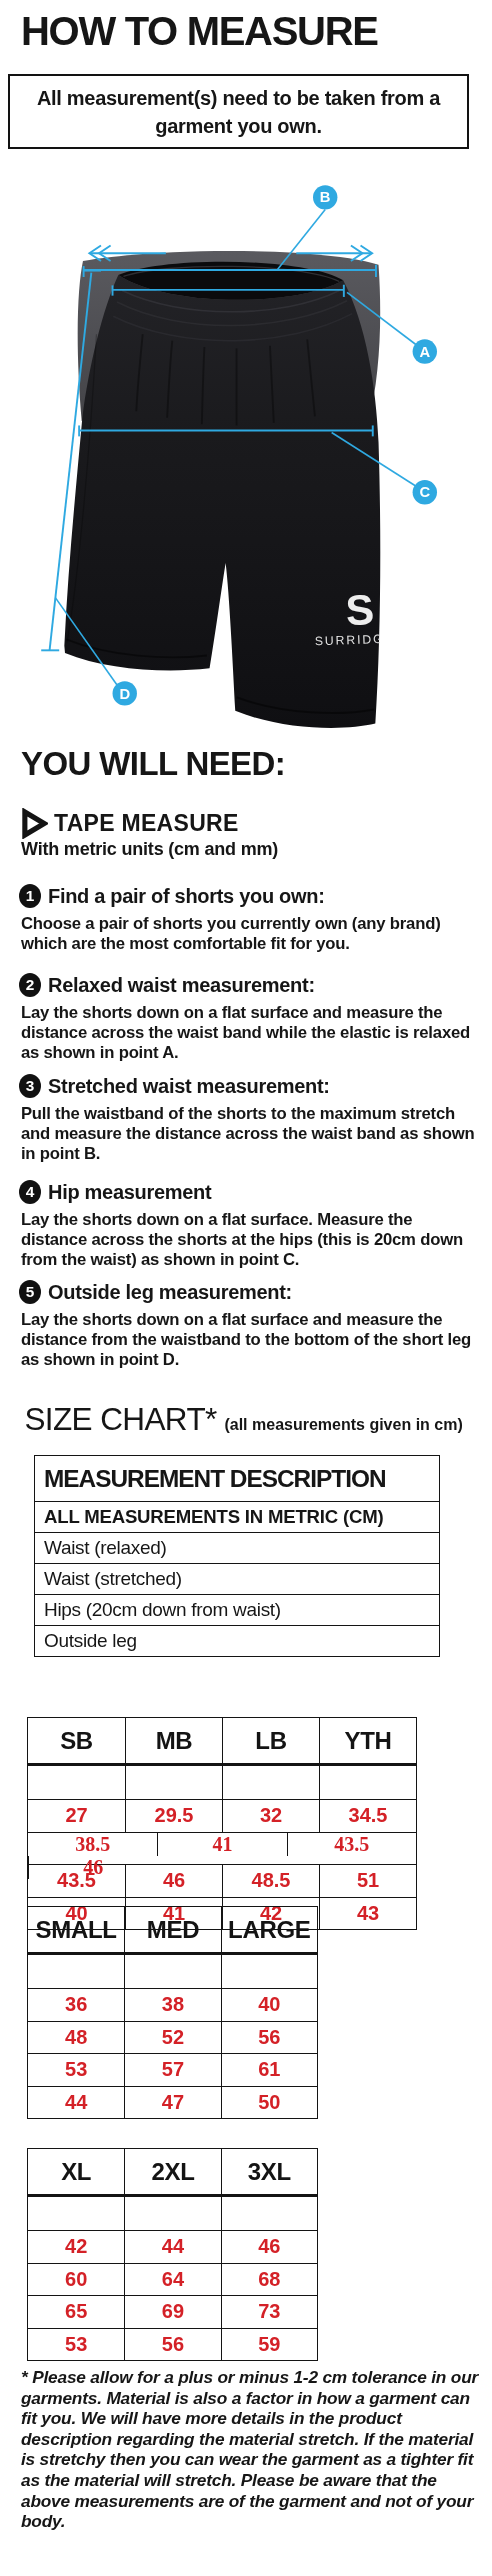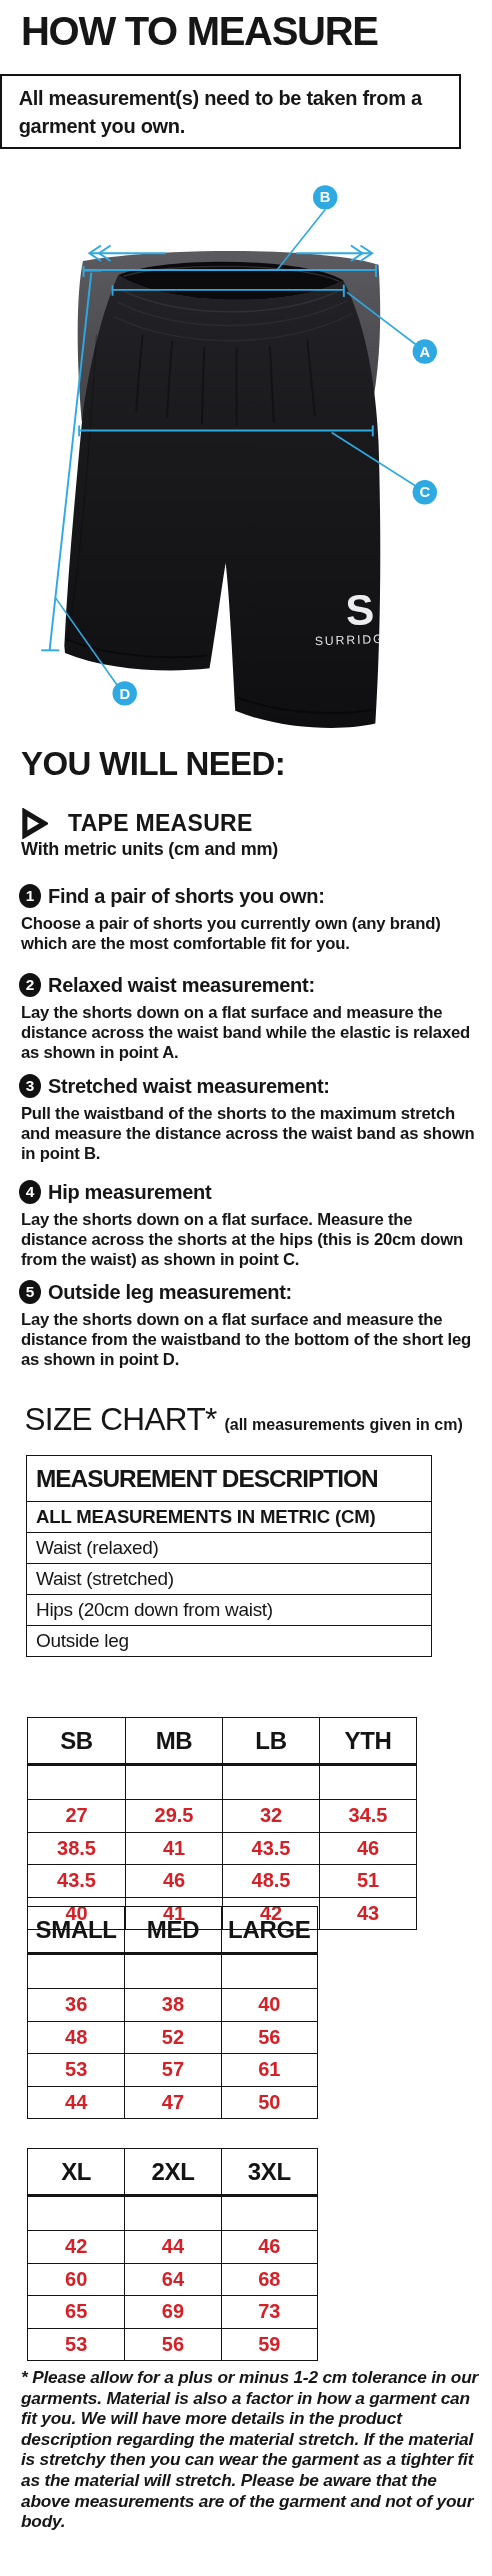--- a/index.html
+++ b/index.html
@@ -3,45 +3,45 @@
 <meta charset="utf-8">
 <style>
   html,body{margin:0;padding:0;background:#fff;}
   .page{position:relative;width:493px;height:2576px;background:#fff;overflow:hidden;
         font-family:"Liberation Sans","DejaVu Sans",sans-serif;color:#161616;}
   .abs{position:absolute;}
 
   .title{left:21px;top:9px;font-size:40px;font-weight:bold;letter-spacing:-1.3px;white-space:nowrap;}
   h1,h2,h3,p{margin:0;}
 
-  .notice-box{left:0;top:74px;width:457px;height:71px;border:2.6px solid #121212;
-              display:flex;align-items:center;}
+  .notice-box{left:8px;top:74px;width:457px;height:71px;border:2.6px solid #121212;
+              display:flex;align-items:center;text-align:center;}
   .notice-box p{padding:0 16.7px;font-size:20px;font-weight:bold;line-height:28px;letter-spacing:-0.3px;}
 
   .diagram{left:0;top:180px;}
 
   .ywn{left:21px;top:745px;font-size:33px;font-weight:bold;letter-spacing:-0.6px;white-space:nowrap;}
 
-  .tape-row{left:21px;top:808px;display:flex;align-items:center;gap:20px;text-align:center;}
+  .tape-row{left:21px;top:808px;display:flex;align-items:center;gap:6px;text-align:center;}
   .tape-label{font-size:23px;font-weight:bold;letter-spacing:0.3px;white-space:nowrap;}
   .tape-note{left:21px;top:839px;font-size:18px;font-weight:bold;letter-spacing:-0.2px;white-space:nowrap;}
 
   .step{left:19px;width:460px;}
   .step-head{display:flex;align-items:center;gap:7px;}
   .badge{flex:0 0 auto;width:22px;height:24px;border-radius:50%;background:#111;color:#fff;
          display:flex;align-items:center;justify-content:center;font-size:15.4px;font-weight:bold;}
   .step-title{font-size:20px;font-weight:bold;letter-spacing:-0.3px;white-space:nowrap;}
   .step-body{margin-top:5.8px;margin-left:1.9px;font-size:16.7px;font-weight:bold;line-height:20px;
              letter-spacing:-0.2px;width:454px;}
 
   .sc-heading{left:24.4px;top:1401px;display:flex;align-items:baseline;gap:7.7px;white-space:nowrap;}
   .sc-heading .big{font-size:31.5px;font-weight:normal;letter-spacing:-0.6px;}
   .sc-heading .small{font-size:16px;font-weight:bold;}
 
-  .desc-table{left:26px;top:1455px;width:404px;border:1.9px solid #141414;}
+  .desc-table{left:34px;top:1455px;width:404px;border:1.9px solid #141414;}
   .desc-row{border-top:1.9px solid #141414;display:flex;align-items:center;padding-left:9px;}
   .desc-row:first-child{border-top:none;}
   .desc-head{height:45px;font-size:24.4px;font-weight:bold;letter-spacing:-1px;}
   .desc-unit{height:30px;font-size:18.6px;font-weight:bold;letter-spacing:-0.2px;}
   .desc-item{height:30px;font-size:19px;font-weight:normal;letter-spacing:-0.3px;}
 
   .size-table{border:1.9px solid #141414;}
   .size-table .sc-row{display:grid;border-top:1.9px solid #141414;}
   .size-table .sc-row:first-child{border-top:none;}
   .size-table .sc-row.after-head{border-top:3.2px solid #141414;}
@@ -239,21 +239,21 @@
         <div class="sc-cell"></div>
         <div class="sc-cell"></div>
         <div class="sc-cell"></div>
       </div>
       <div class="sc-row sc-data-row" style="grid-template-columns: repeat(4, 1fr);">
         <div class="sc-cell">27</div>
         <div class="sc-cell">29.5</div>
         <div class="sc-cell">32</div>
         <div class="sc-cell">34.5</div>
       </div>
-      <div class="sc-row sc-data-row" style="grid-template-columns: repeat(4, 1fr);">
+      <div class="sc-row sc-data-row" style="grid-template-columns: repeat(3, 1fr); font-family: Liberation Serif, serif;">
         <div class="sc-cell">38.5</div>
         <div class="sc-cell">41</div>
         <div class="sc-cell">43.5</div>
         <div class="sc-cell">46</div>
       </div>
       <div class="sc-row sc-data-row" style="grid-template-columns: repeat(4, 1fr);">
         <div class="sc-cell">43.5</div>
         <div class="sc-cell">46</div>
         <div class="sc-cell">48.5</div>
         <div class="sc-cell">51</div>

